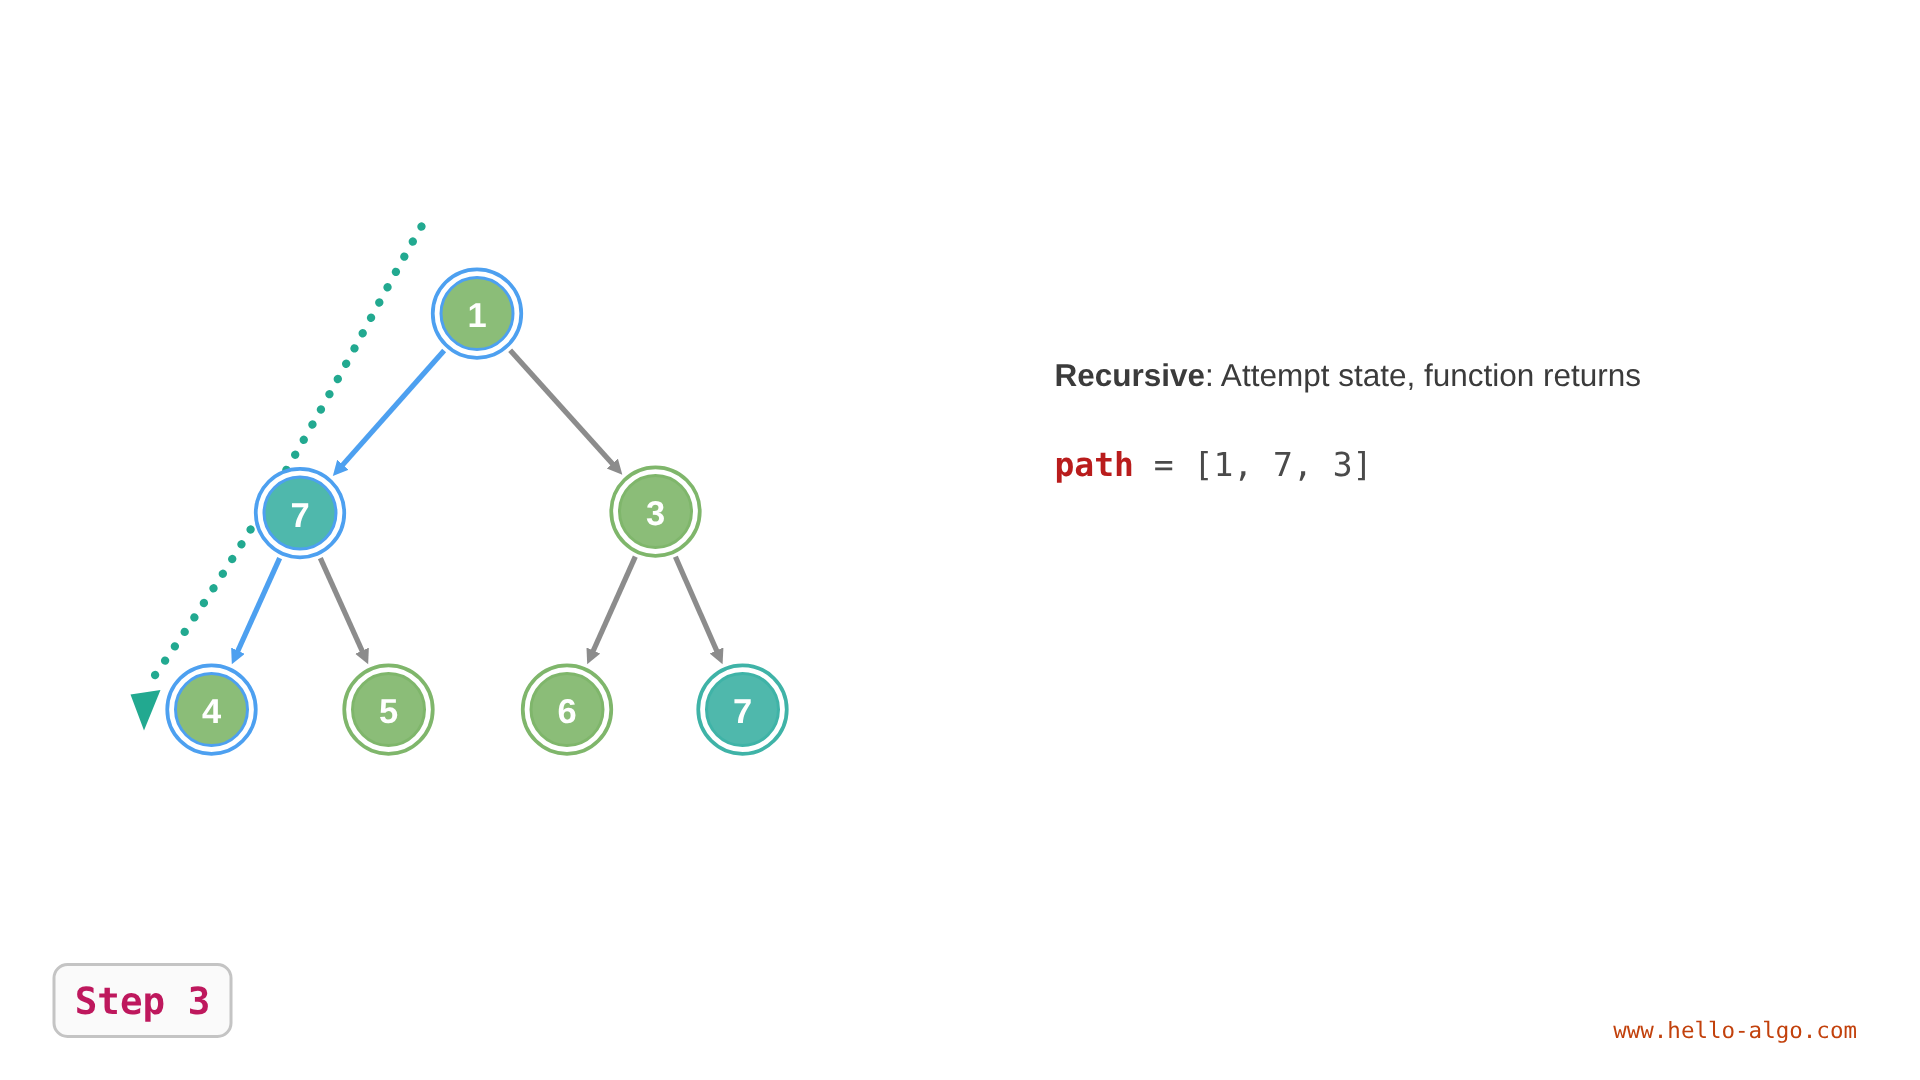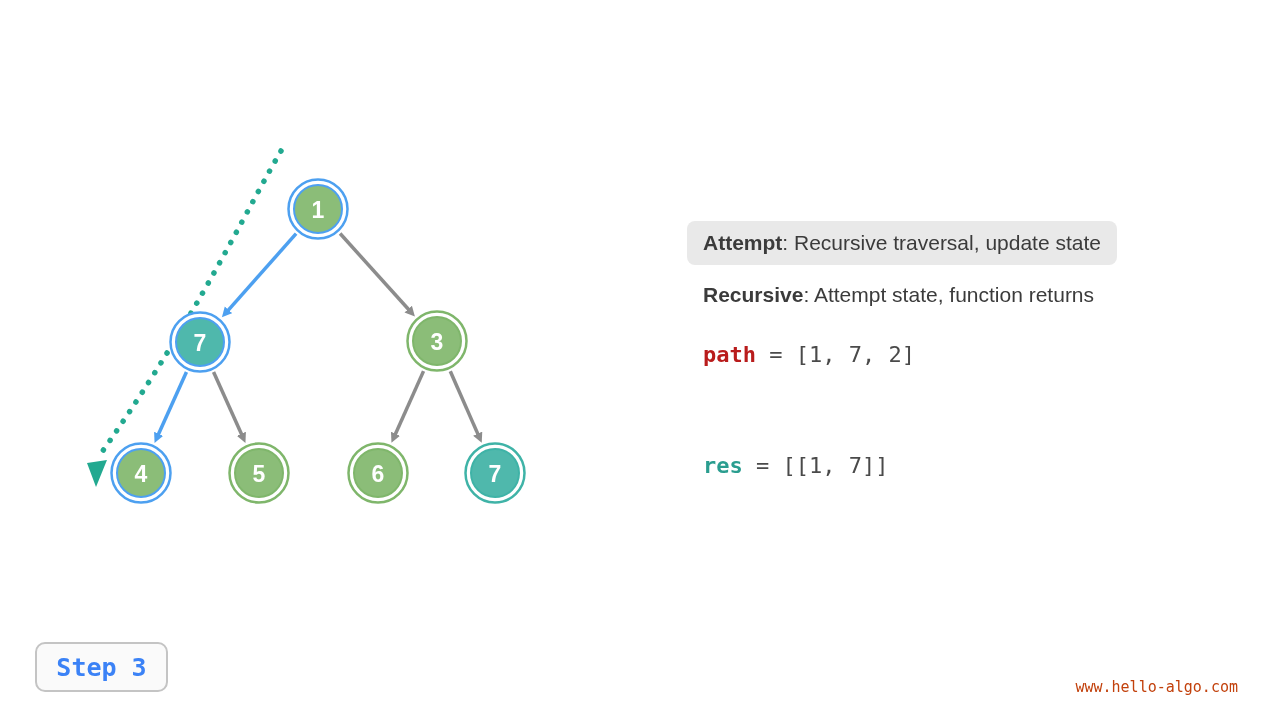--- a/index.html
+++ b/index.html
@@ -40,33 +40,33 @@
   }
   .code-line.path-line { margin-top: 34px; }
   .code-line.res-line  { margin-top: 86px; }
   .kw-path { font-weight: bold; color: #b91c1c; }
   .kw-res  { font-weight: bold; color: #2a9d8f; }
 
   .step-badge {
     position: absolute;
     left: 35px;
     top: 642px;
-    width: 133px;
+    width: 120px;
     height: 50px;
     box-sizing: border-box;
     border: 2px solid #c4c4c4;
     border-radius: 10px;
     background: #fafafa;
     display: flex;
     align-items: center;
     justify-content: center;
     font-family: "DejaVu Sans Mono", monospace;
     font-weight: bold;
     font-size: 25px;
-    color: #3b82f6;
+    color: #be185d;
   }
 
   .watermark {
     position: absolute;
     right: 42px;
     top: 678px;
     font-family: "DejaVu Sans Mono", monospace;
     font-size: 15px;
     color: #c2410c;
   }
@@ -124,24 +124,22 @@
         <text x="378" y="474" fill="#FFFFFF" text-anchor="middle" dominant-baseline="central" font-family="&quot;Liberation Sans&quot;, sans-serif" font-size="23" font-weight="bold">6</text>
       </g>
       <g>
         <circle cx="495" cy="473" r="29.5" fill="#ffffff" stroke="#3FB3A7" stroke-width="2.5"></circle>
         <circle cx="495" cy="473" r="24" fill="#4FB8AC" stroke="#3FB3A7" stroke-width="2"></circle>
         <text x="495" y="474" fill="#FFFFFF" text-anchor="middle" dominant-baseline="central" font-family="&quot;Liberation Sans&quot;, sans-serif" font-size="23" font-weight="bold">7</text>
       </g>
     </svg>
 
   <div class="panel">
-    <div class="attempt-box"><span class="bold">Attempt</span><span>: Recursive traversal, update state</span></div>
     <div class="backtrack-line"><span class="bold">Recursive</span><span>: Attempt state, function returns</span></div>
-    <div class="code-line path-line"><span class="kw-path">path</span><span> = [1, 7, 2]</span></div>
-    <div class="code-line res-line"><span class="kw-res">res</span><span> = [[1, 7]]</span></div>
+    <div class="code-line path-line"><span class="kw-path">path</span><span> = [1, 7, 3]</span></div>
   </div>
 
   <div class="step-badge">
       <span>Step 3</span>
     </div>
 
   <div class="watermark">www.hello-algo.com</div>
 
 </div>
 

